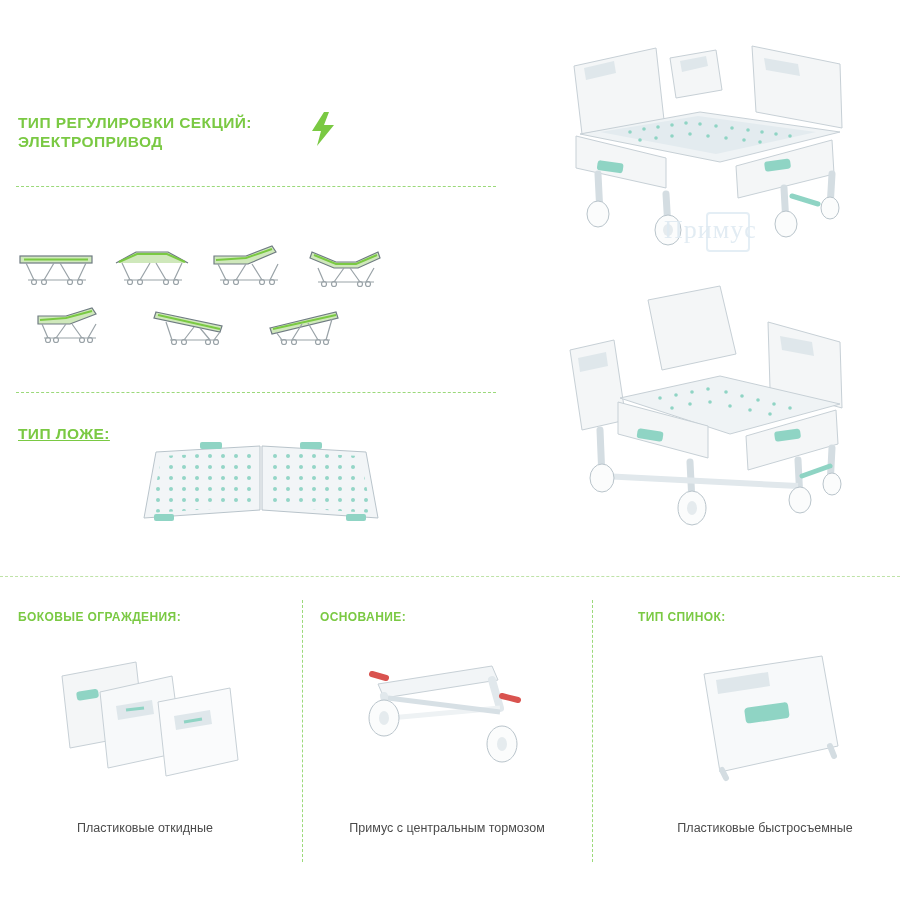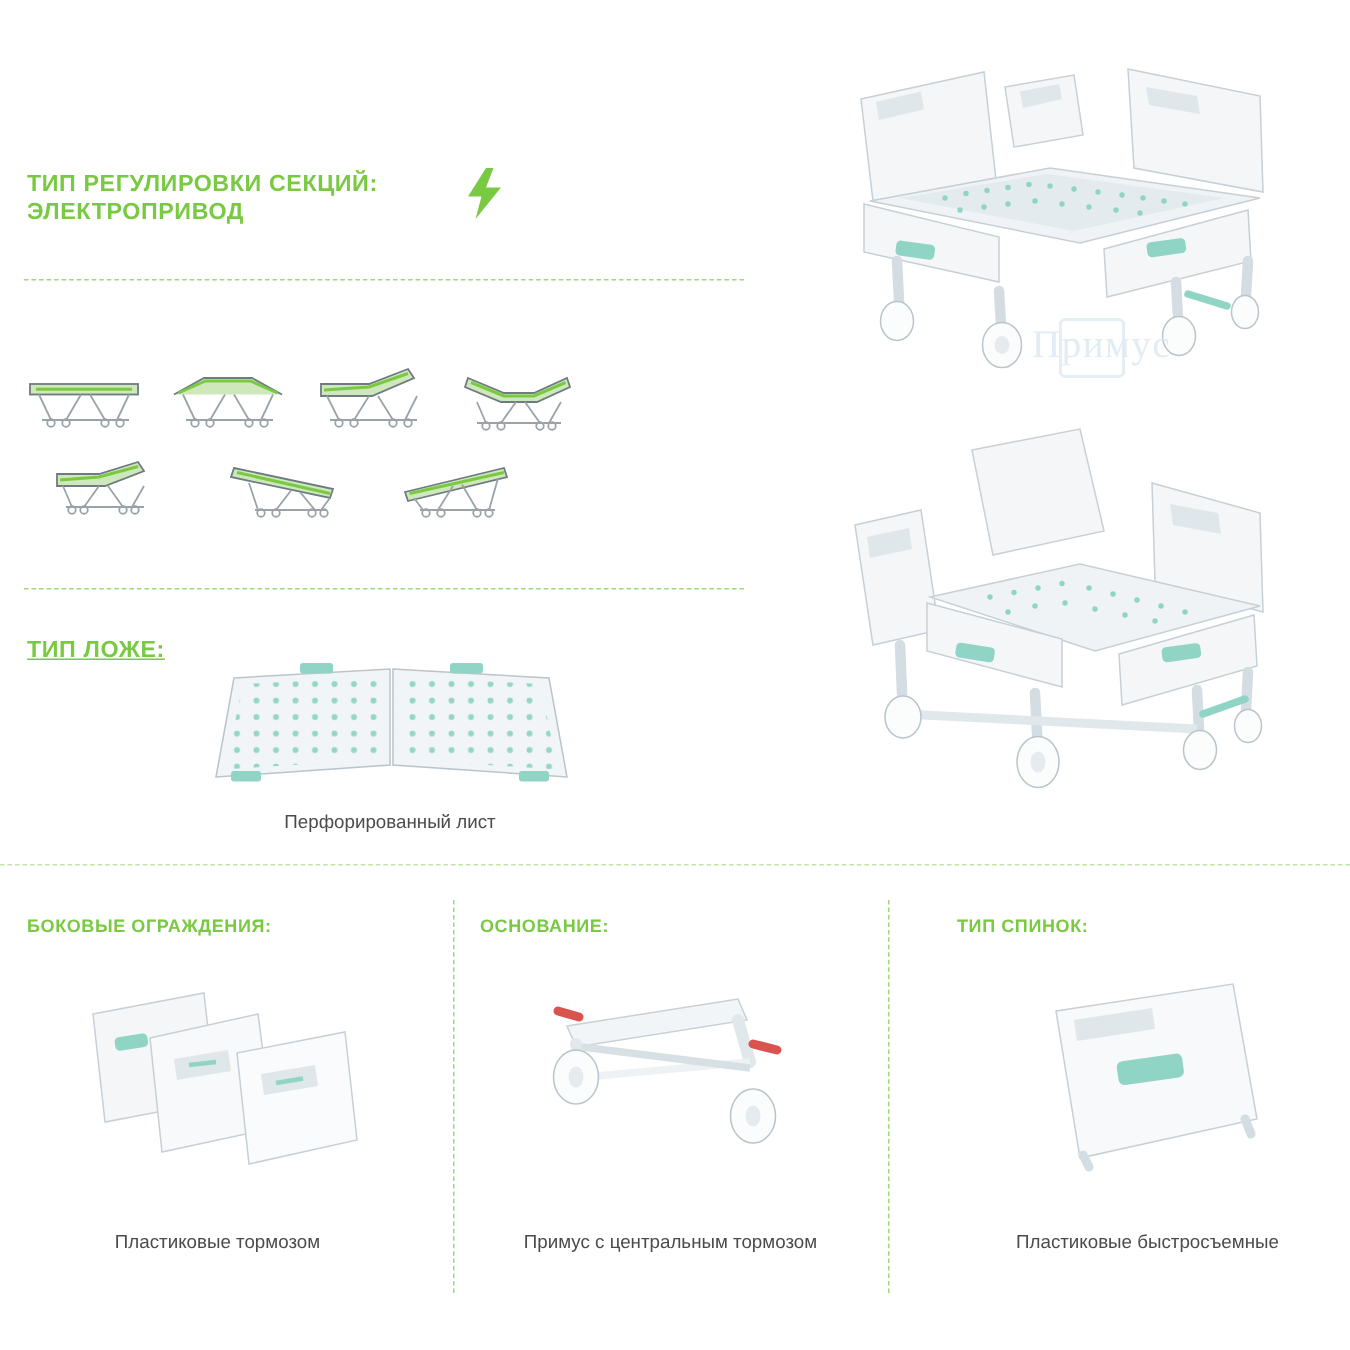--- a/index.html
+++ b/index.html
@@ -125,21 +125,21 @@
   }
 
   
   .art-functions { left: 16px; top: 246px; }
   .art-mattress  { left: 140px; top: 440px; }
   .art-bed-top   { left: 540px; top: 28px; }
   .art-bed-bottom{ left: 540px; top: 280px; }
 
   .watermark {
     position: absolute;
-    left: 688px;
+    left: 664px;
     top: 215px;
     font-size: 26px;
     color: #dfeaf2;
     font-family: "Liberation Serif", serif;
     letter-spacing: 1px;
     opacity: .9;
   }
   .watermark-box {
     position: absolute;
     left: 706px;
@@ -261,21 +261,20 @@
         <polygon points="122,6 226,12 238,78 122,70" fill="#f2f5f7" stroke="#b9c4cb" stroke-width="1"></polygon>
         <polygon points="22,16 118,11 118,66 10,73" fill="url(#holes)" opacity=".95"></polygon>
         <polygon points="124,11 220,16 232,73 124,66" fill="url(#holes)" opacity=".95"></polygon>
         <rect x="60" y="2" width="22" height="7" rx="2" fill="#8fd4c4"></rect>
         <rect x="160" y="2" width="22" height="7" rx="2" fill="#8fd4c4"></rect>
         <rect x="14" y="74" width="20" height="7" rx="2" fill="#8fd4c4"></rect>
         <rect x="206" y="74" width="20" height="7" rx="2" fill="#8fd4c4"></rect>
       </g>
     </svg>
   </div>
-  <div class="caption-center" style="left:140px; top:540px; width:240px;">Перфорированный лист</div>
 
   <div class="art art-bed-top">
     <svg width="330" height="220" viewBox="0 0 330 220">
       <g>
 
         <path d="M34 38 L116 20 L124 92 L42 106 Z" fill="#f4f6f7" stroke="#c7d0d6"></path>
         <path d="M44 40 L74 33 L76 45 L46 52 Z" fill="#dfe7eb"></path>
 
         <path d="M130 30 L176 22 L182 62 L136 70 Z" fill="#f4f6f7" stroke="#c7d0d6"></path>
         <path d="M140 33 L166 28 L168 38 L142 44 Z" fill="#dfe7eb"></path>
@@ -389,21 +388,21 @@
           <rect x="36" y="44" width="22" height="9" rx="3" fill="#8fd4c4" transform="rotate(-9 36 44)"></rect>
           <path d="M60 44 L132 28 L142 104 L68 120 Z" fill="#f7f9fa" stroke="#c7d0d6"></path>
           <path d="M76 58 L112 52 L114 66 L78 72 Z" fill="#dfe7eb"></path>
           <path d="M86 62 L104 60" stroke="#8fd4c4" stroke-width="3"></path>
           <path d="M118 54 L190 40 L198 112 L126 128 Z" fill="#fafbfc" stroke="#c7d0d6"></path>
           <path d="M134 68 L170 62 L172 76 L136 82 Z" fill="#dfe7eb"></path>
           <path d="M144 74 L162 71" stroke="#8fd4c4" stroke-width="3"></path>
         </g>
       </svg>
     </div>
-    <div class="caption cap1">Пластиковые тормозом</div>
+    <div class="caption cap1">Пластиковые откидные</div>
   </div>
 
   <div class="col col2">
     <div class="heading">ОСНОВАНИЕ:</div>
     <div class="art" style="left:40px; top:40px;">
       <svg width="210" height="130" viewBox="0 0 210 130">
         <g>
           <path d="M36 34 L150 16 L156 30 L42 48 Z" fill="#f2f5f7" stroke="#c7d0d6"></path>
           <path d="M42 46 L48 70 M150 30 L158 58" stroke="#e1e8ec" stroke-width="8" stroke-linecap="round"></path>
           <path d="M48 68 L158 58" stroke="#eef2f4" stroke-width="5"></path>

